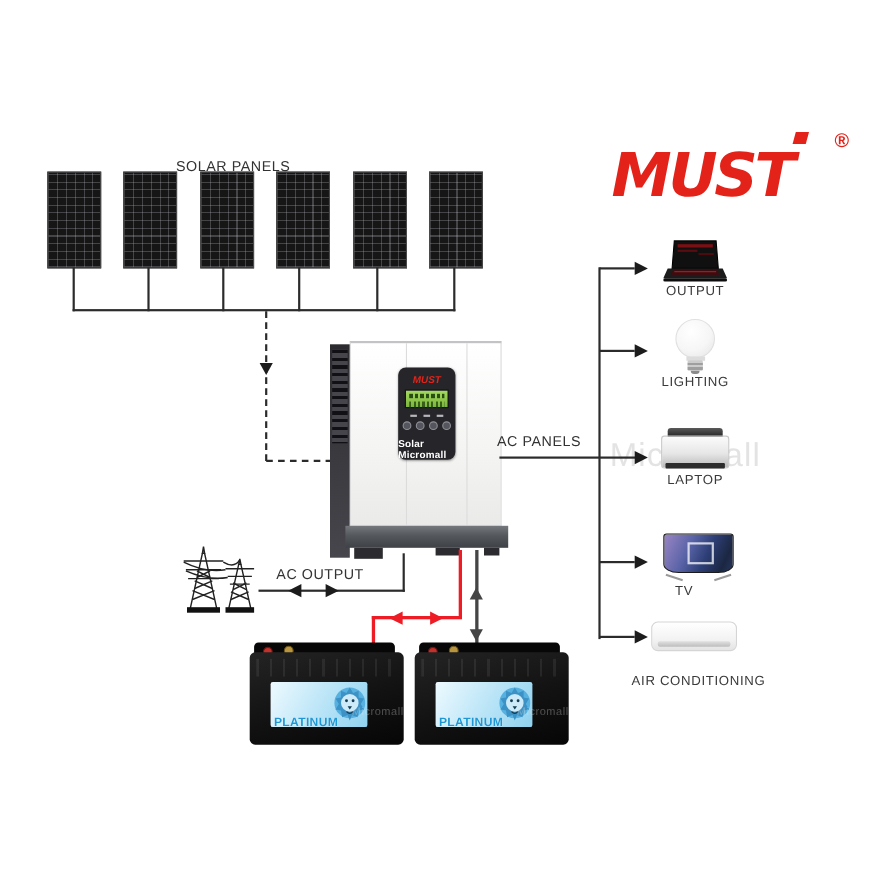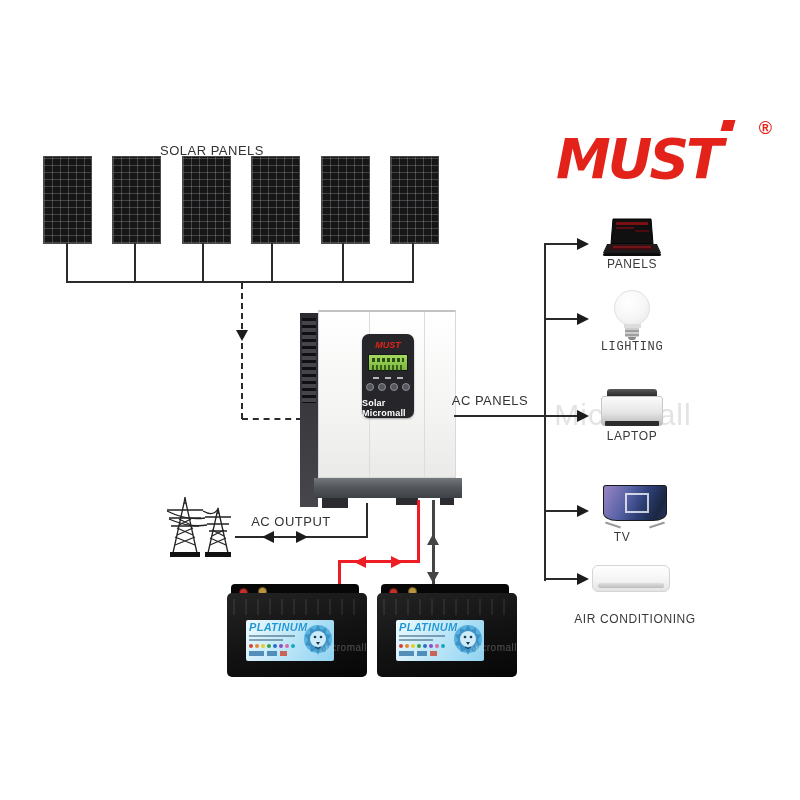--- a/index.html
+++ b/index.html
@@ -78,22 +78,22 @@
   .bat-term{position:absolute;width:7px;height:7px;border-radius:50%;}
   .bat-term.red{left:12px;top:4px;background:#c2312b;border:1px solid #6d1310;}
   .bat-term.gold{left:31px;top:3px;background:#b9953f;border:1px solid #6e5518;}
   .bat-body{position:absolute;left:0;top:9px;width:140px;height:84px;border-radius:5px;
             background:linear-gradient(165deg,#242424 0%,#121212 55%,#060606 100%);}
   .bat-body::before{content:"";position:absolute;top:6px;left:6px;right:6px;height:16px;
             background:repeating-linear-gradient(90deg,rgba(255,255,255,.07) 0 2px,transparent 2px 12px);}
   .bat-label{position:absolute;left:19px;top:36px;width:88px;height:41px;border-radius:2px;overflow:hidden;
             box-sizing:border-box;padding:2px 3px;
             background:linear-gradient(120deg,#eefaff 0%,#c2e8f8 45%,#8fd2f0 100%);}
-  .plat{font-size:11px;font-weight:bold;font-style:italic;color:#1f97d4;letter-spacing:.3px;line-height:11px;
-        text-shadow:0 0 1px #ffffff;}
+  .plat{font-size:11px;font-weight:bold;color:#1f97d4;letter-spacing:.3px;line-height:11px;
+        text-shadow:0 0 1px #ffffff;margin-top:30px;}
   .lbl-bar{width:46px;height:2px;background:#35607a;opacity:.55;margin-top:2px;}
   .lbl-dots{display:flex;gap:2px;margin-top:3px;}
   .lbl-dots span{display:block;width:4px;height:4px;border-radius:50%;}
   .lbl-chips{display:flex;gap:3px;margin-top:3px;}
   .lbl-chips span{display:block;height:5px;background:#3377aa;opacity:.8;}
   .lion{position:absolute;right:1px;top:3px;}
   .bat-wm{position:absolute;right:0px;top:58px;font-size:10px;color:rgba(230,230,230,.30);letter-spacing:.5px;}
 
   
   .bulb{position:absolute;left:614px;top:290px;width:36px;height:50px;}
@@ -316,29 +316,29 @@
   <svg class="abs" style="left:599px;top:218px;" width="64" height="42" viewBox="0 0 64 42">
     <polygon points="14,1 52,1 54,26 12,26" fill="#101010" stroke="#000" stroke-width="1"></polygon>
     <rect x="17" y="4" width="32" height="3" fill="#7a1014"></rect>
     <rect x="17" y="9" width="18" height="2" fill="#5a0c10"></rect>
     <rect x="36" y="12" width="14" height="2" fill="#4a0a0e"></rect>
     <polygon points="8,26 58,26 62,35 4,35" fill="#1c1c1c"></polygon>
     <polygon points="13,27 53,27 55,32 11,32" fill="#3c0d10"></polygon>
     <line x1="14" y1="29" x2="52" y2="29" stroke="#c22527" stroke-width="0.8"></line>
     <rect x="4" y="35" width="58" height="3" rx="1.5" fill="#0d0d0d"></rect>
   </svg>
-  <div class="dev-lbl" style="left:592px;top:257px;width:80px;">PANELS</div>
+  <div class="dev-lbl" style="left:592px;top:257px;width:80px;">OUTPUT</div>
 
   <div class="bulb">
     <div class="bulb-glass"></div>
     <div class="bulb-neck"></div>
     <div class="bulb-screw"></div>
     <div class="bulb-tip"></div>
   </div>
-  <div class="dev-lbl" style="left:592px;top:340px;width:80px;font-family:Liberation Mono, monospace;">LIGHTING</div>
+  <div class="dev-lbl" style="left:592px;top:340px;width:80px;">LIGHTING</div>
 
   <div class="printer">
     <div class="prn-lid"></div>
     <div class="prn-body"></div>
     <div class="prn-band"></div>
   </div>
   <div class="dev-lbl" style="left:592px;top:429px;width:80px;">LAPTOP</div>
 
   <div class="tv">
     <div class="tv-screen"></div>

